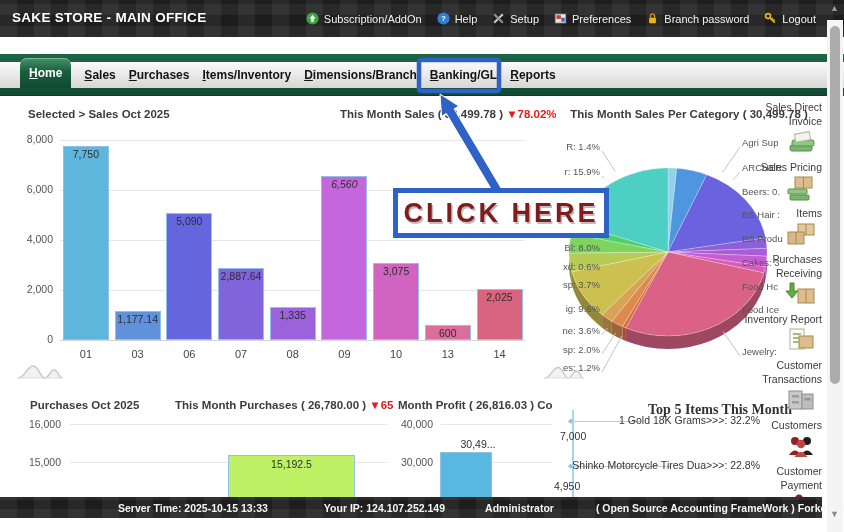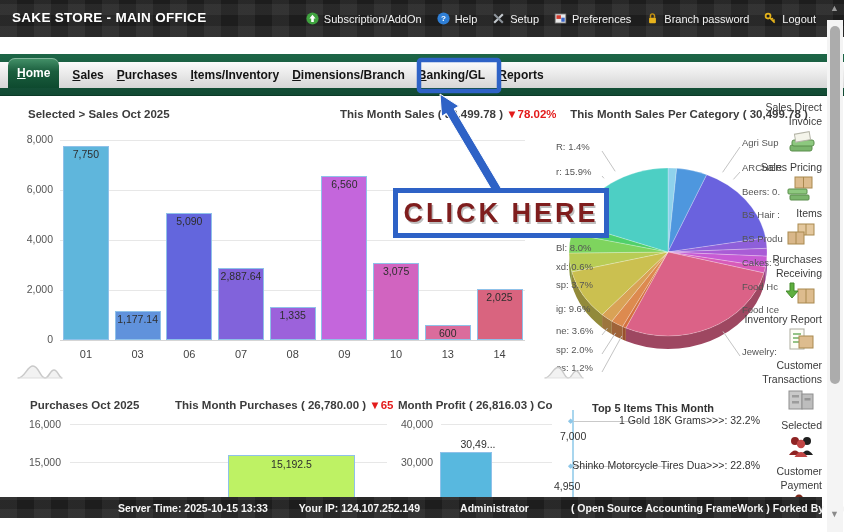--- a/index.html
+++ b/index.html
@@ -16,21 +16,21 @@
     color:#fff; }
   .topbar-title { position:absolute; left:12px; top:10px; font-size:13.5px; font-weight:700; letter-spacing:.3px; }
   .topbar-menu { position:absolute; right:28px; top:0; height:37px; display:flex; align-items:center; gap:15px; }
   .menu-item { display:flex; align-items:center; gap:5px; font-size:11px; color:#f2f2f2; cursor:pointer; white-space:nowrap; }
   .menu-item svg { display:block; }
 
   
   .navzone { position:absolute; left:0; top:54px; width:844px; height:42px;
     background:linear-gradient(#1d6647,#124a33); border-bottom:1px solid #0c3a28; }
   .tabstrip { position:absolute; left:0; top:8px; width:844px; height:26px;
-    background:linear-gradient(#fbfbfb,#d6d6d6); display:flex; align-items:center; gap:13px; padding-left:8px; }
+    background:linear-gradient(#fbfbfb,#d6d6d6); display:flex; align-items:center; gap:13px; padding-left:20px; }
   .tab { font-size:12px; font-weight:700; color:#141414; height:26px; line-height:26px; cursor:pointer; white-space:nowrap; }
   .tab-label { display:inline-block; }
   .tab-label::first-letter { text-decoration:underline; }
   .tab.active { background:linear-gradient(#45936a,#1b5e3e 45%,#0e4a2f);
     color:#fff; border-radius:7px 7px 0 0; padding:0 9px; height:30px; line-height:30px;
     margin-top:-4px; box-shadow:inset 0 1px 0 rgba(255,255,255,.35); }
 
   
   .panel { position:absolute; background:#fff; }
   .chart-title { position:absolute; font-size:11.5px; font-weight:700; color:#3c3c3c; white-space:nowrap; }
@@ -43,27 +43,27 @@
   .bar { position:absolute; border:1px solid #8fc1e9; }
   .bar-label { position:absolute; font-size:10.5px; color:#2e2e2e; text-align:center; white-space:nowrap; }
 
   .sales-panel { left:15px; top:100px; width:545px; height:292px; }
   .pie-panel { left:556px; top:100px; width:266px; height:292px; }
   .purch-panel { left:15px; top:393px; width:375px; height:122px; }
   .profit-panel { left:393px; top:393px; width:176px; height:122px; }
   .top5-panel { left:552px; top:398px; width:270px; height:117px; }
 
   .pie-lab { position:absolute; font-size:9.5px; color:#555; white-space:nowrap; }
-  .pie-lab.left { left:0; width:44px; text-align:left; overflow:hidden; }
+  .pie-lab.left { left:0; width:44px; text-align:right; overflow:hidden; }
   .pie-lab.right { left:186px; width:80px; text-align:left; }
 
   .wave-icon { position:absolute; }
 
   
-  .t5-title { position:absolute; left:40px; top:4px; width:200px; text-align:left; font-size:11px; font-weight:700; color:#333; white-space:nowrap; }
+  .t5-title { position:absolute; left:40px; top:4px; width:200px; text-align:right; font-size:14px; font-weight:700; color:#333; white-space:nowrap;font-family:Liberation Serif, serif; }
   .t5-axis { position:absolute; left:20px; top:12px; width:2px; height:92px; background:#a9d6ee; }
   .t5-line { position:absolute; height:1px; background:#c9c9c9; }
   .t5-item { position:absolute; left:0; width:208px; text-align:right; font-size:10.5px; color:#333; white-space:nowrap; }
   .t5-val { position:absolute; font-size:10.5px; color:#333; }
   .t5-dot { position:absolute; font-size:7px; color:#8fc7e8; }
 
   
   .sidebar { position:absolute; left:730px; top:100px; width:92px; height:400px;
     display:flex; flex-direction:column; align-items:flex-end; }
   .side-item { display:flex; flex-direction:column; align-items:flex-end; cursor:pointer; }
@@ -72,21 +72,21 @@
 
   
   .statusbar { position:absolute; left:0; top:497px; width:822px; height:21px; z-index:12;
     background-color:#1d1d1d;
     background-image:
       repeating-linear-gradient(0deg, rgba(255,255,255,0.05) 0 9px, rgba(0,0,0,0) 9px 18px),
       repeating-linear-gradient(90deg, rgba(255,255,255,0.05) 0 17px, rgba(0,0,0,0) 17px 34px);
     display:flex; align-items:center; color:#f5f5f5; font-size:10.5px; font-weight:700; }
   .status-item { white-space:nowrap; }
   .status-item:nth-child(1){ margin-left:118px; }
-  .status-item:nth-child(2){ margin-left:31px;text-align:right; }
+  .status-item:nth-child(2){ margin-left:56px;text-align:right; }
   .status-item:nth-child(3){ margin-left:40px; }
   .status-item:nth-child(4){ margin-left:42px; }
 
   
   .scrollbar { position:absolute; right:0; top:0; width:18px; height:532px; z-index:15; }
   .sb-track { position:absolute; left:1px; top:20px; width:16px; height:512px; background:#f4f4f4; }
   .sb-thumb { position:absolute; left:4px; top:26px; width:10px; height:358px; background:#acacac; border-radius:6px; }
   .sb-up { position:absolute; top:3px; left:4px; color:#9a9a9a; font-size:9px; }
   .sb-down { position:absolute; top:509px; left:4px; color:#8a8a8a; font-size:9px; }
 
@@ -201,21 +201,21 @@
         <div class="bar" style="left: 151.3px; top: 112.8px; width: 46px; height: 127.3px; background: rgb(99, 102, 221);"></div>
         <div class="bar-label" style="left: 145.3px; width: 58px; top: 114.8px;">5,090</div>
         <div class="xtick" style="left: 151.3px; width: 46px; top: 248px;">06</div>
         <div class="bar" style="left: 203px; top: 167.8px; width: 46px; height: 72.2px; background: rgb(129, 99, 219);"></div>
         <div class="bar-label" style="left: 197px; width: 58px; top: 169.8px;">2,887.64</div>
         <div class="xtick" style="left: 203px; width: 46px; top: 248px;">07</div>
         <div class="bar" style="left: 254.7px; top: 206.6px; width: 46px; height: 33.4px; background: rgb(156, 98, 219);"></div>
         <div class="bar-label" style="left: 248.7px; width: 58px; top: 208.6px;">1,335</div>
         <div class="xtick" style="left: 254.7px; width: 46px; top: 248px;">08</div>
         <div class="bar" style="left: 306.4px; top: 76px; width: 46px; height: 164px; background: rgb(196, 102, 220);"></div>
-        <div class="bar-label" style="left: 300.4px; width: 58px; top: 78px;">6,560</div>
+        <div class="bar-label" style="left: 300.4px; width: 58px; top: 78px; font-style: italic;">6,560</div>
         <div class="xtick" style="left: 306.4px; width: 46px; top: 248px;">09</div>
         <div class="bar" style="left: 358.1px; top: 163.1px; width: 46px; height: 76.9px; background: rgb(209, 100, 192);"></div>
         <div class="bar-label" style="left: 352.1px; width: 58px; top: 165.1px;">3,075</div>
         <div class="xtick" style="left: 358.1px; width: 46px; top: 248px;">10</div>
         <div class="bar" style="left: 409.8px; top: 225px; width: 46px; height: 15px; background: rgb(219, 108, 156);"></div>
         <div class="bar-label" style="left: 403.8px; width: 58px; top: 227px;">600</div>
         <div class="xtick" style="left: 409.8px; width: 46px; top: 248px;">13</div>
         <div class="bar" style="left: 461.5px; top: 189.4px; width: 46px; height: 50.6px; background: rgb(217, 100, 127);"></div>
         <div class="bar-label" style="left: 455.5px; width: 58px; top: 191.4px;">2,025</div>
         <div class="xtick" style="left: 461.5px; width: 46px; top: 248px;">14</div>
@@ -377,21 +377,21 @@
         <div class="side-label">Customer Transactions</div>
         <div class="side-icon"><svg width="30" height="26" viewBox="0 0 30 26">
             <rect x="3" y="4" width="13" height="18" fill="#c9c9c9" stroke="#8f8f8f"></rect>
             <rect x="6" y="8" width="7" height="2.5" fill="#9c9c9c"></rect>
             <rect x="6" y="14" width="7" height="2.5" fill="#9c9c9c"></rect>
             <rect x="16" y="7" width="11" height="15" fill="#bdbdbd" stroke="#8f8f8f"></rect>
             <rect x="18.5" y="11" width="6" height="2.5" fill="#949494"></rect>
           </svg></div>
       </div>
       <div class="side-item">
-        <div class="side-label">Selected</div>
+        <div class="side-label">Customers</div>
         <div class="side-icon"><svg width="30" height="26" viewBox="0 0 30 26">
             <circle cx="9" cy="8" r="4" fill="#8e2323"></circle>
             <path d="M3 22 q6 -9 12 0 Z" fill="#8e2323"></path>
             <circle cx="21" cy="8" r="4" fill="#1e1e1e"></circle>
             <path d="M15 22 q6 -9 12 0 Z" fill="#1e1e1e"></path>
             <circle cx="15" cy="11" r="4.2" fill="#c04545"></circle>
             <path d="M8.5 24 q6.5 -10 13 0 Z" fill="#c04545"></path>
           </svg></div>
       </div>
       <div class="side-item">

